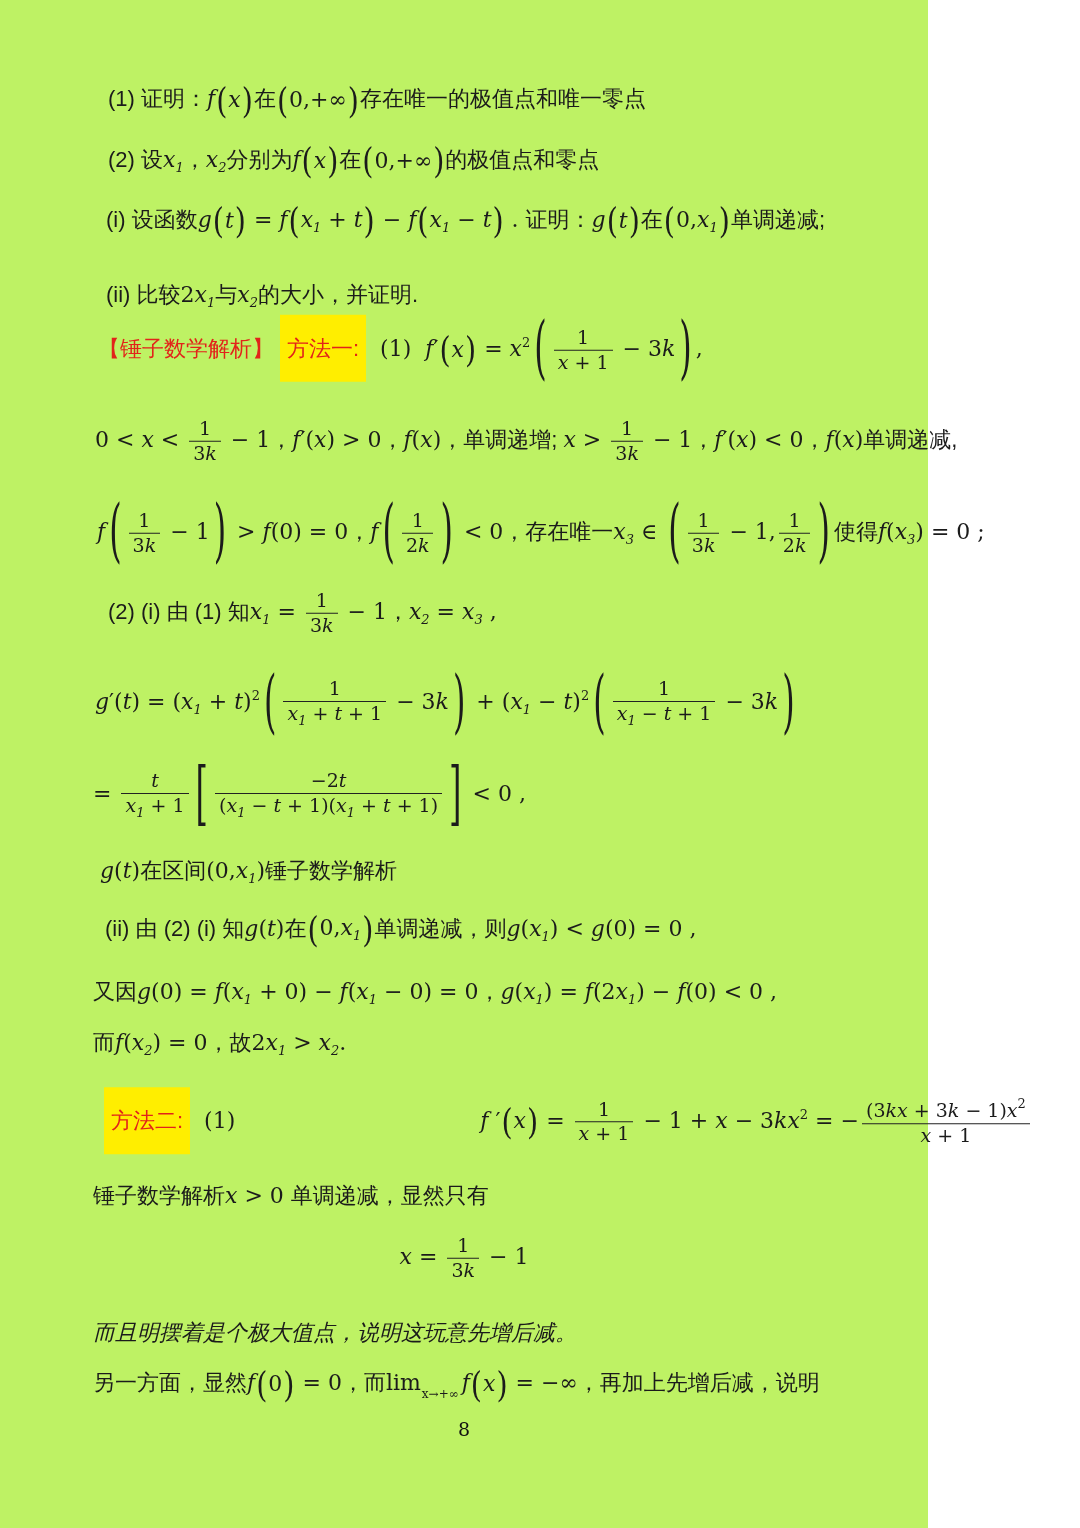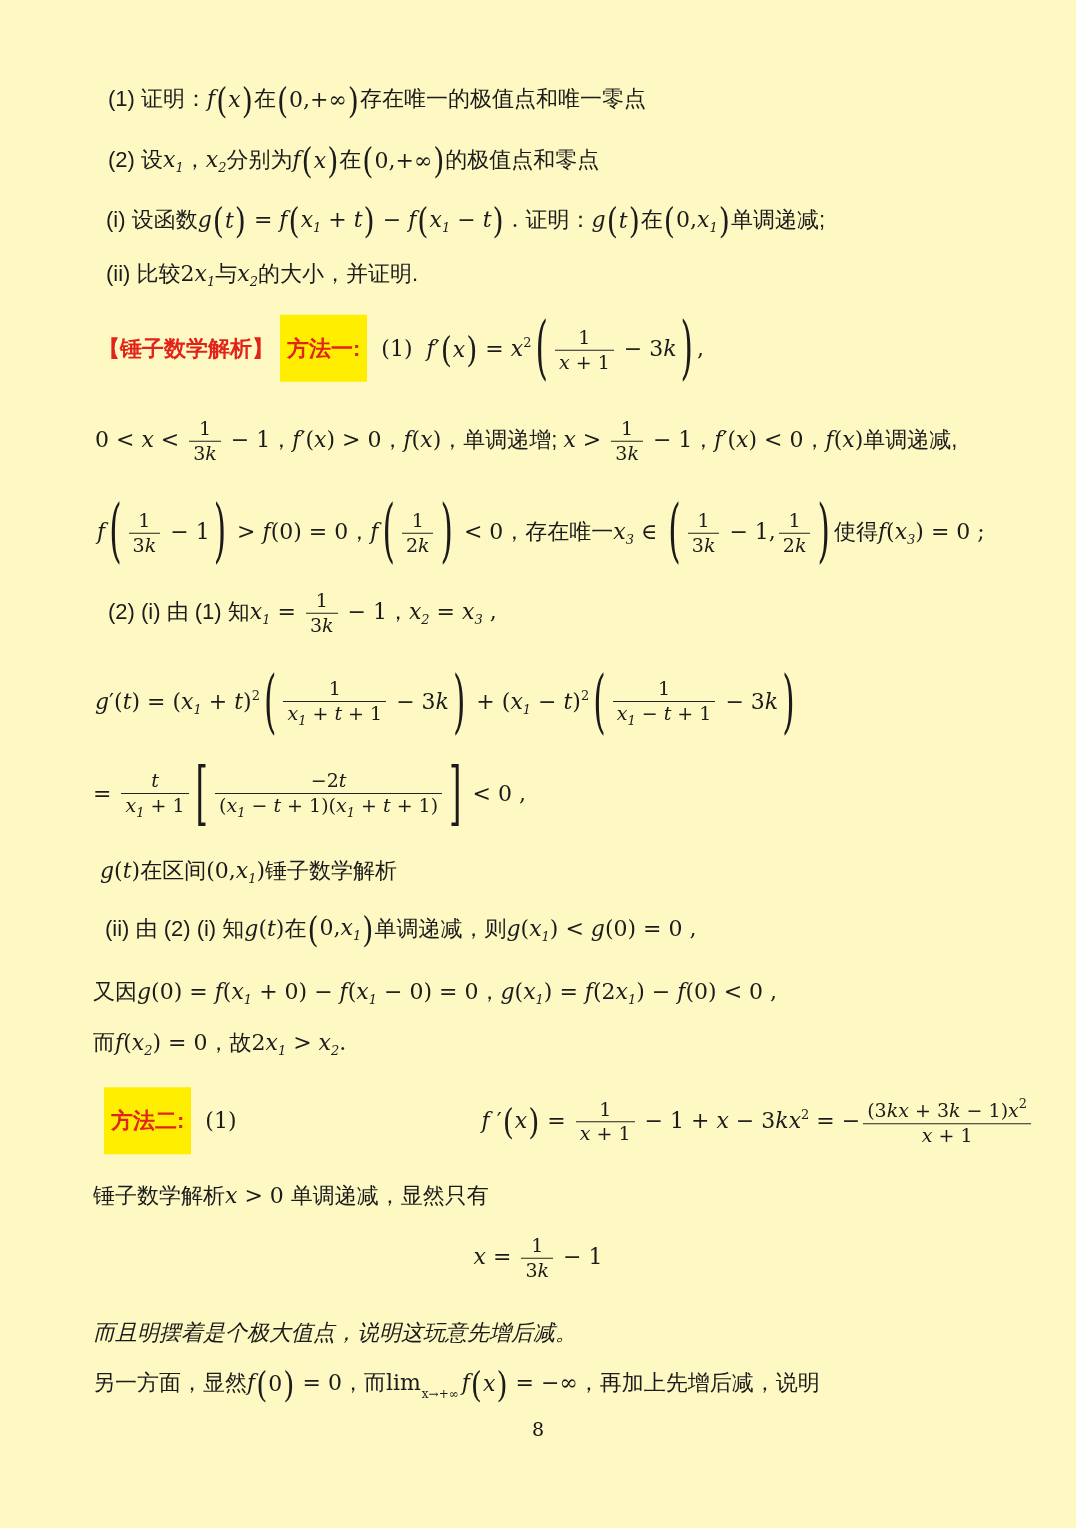--- a/index.html
+++ b/index.html
@@ -1,26 +1,26 @@
 <!DOCTYPE html>
 <html><head>
 <meta charset="utf-8">
 <style>
   html,body{margin:0;padding:0}
   body{width:1080px;height:1528px;background:#ffffff;overflow:hidden;
        font-family:"Liberation Sans",sans-serif;color:#1b1b1b}
-  .page{position:relative;width:1076px;height:1528px;background:#fef9c3}
+  .page{position:relative;width:928px;height:1528px;background:#bef264}
   .line{position:absolute;transform:translateY(-50%);white-space:pre;
         font-size:22px;line-height:1.3}
   .line.center{left:0 !important;width:100%;text-align:center}
   .cjk{font-family:"Liberation Sans",sans-serif}
   .rm{font-family:"DejaVu Serif",serif}
   .it{font-family:"DejaVu Serif",serif;font-style:italic}
   .red{color:#e2231a}
-  .bold{font-weight:700}
+  .bold{font-weight:400}
   .hl{background:#ffee00;padding:21px 7px;margin-left:6px}
   .ss{font-size:13px;font-family:"DejaVu Serif",serif}
   sub.ss{vertical-align:-5px;font-style:italic}
   sup.ss{vertical-align:9px}
   .frac{display:inline-block;vertical-align:middle;text-align:center;
         font-size:19px;line-height:1.25;margin:0 3px}
   .frac .num,.frac .den{display:block;padding:0 4px}
   .frac .num{border-bottom:1.6px solid #222}
   .grp{display:inline-flex;align-items:center;vertical-align:middle}
   .grp-in{display:inline-block;white-space:pre}
@@ -32,21 +32,21 @@
         font-size:19px;font-family:"DejaVu Serif",serif;color:#111}
 </style>
 </head>
 <body>
 
 <main class="page">
   <div>
       <div class="line" style="top: 100px; left: 108px;"><span class="cjk">(1) 证明：</span><span class="it">f</span><span class="grp"><span class="pg">(</span><span class="grp-in"><span class="it">x</span></span><span class="pg">)</span></span><span class="cjk">在</span><span class="grp"><span class="pg">(</span><span class="grp-in"><span class="rm">0,+∞</span></span><span class="pg">)</span></span><span class="cjk">存在唯一的极值点和唯一零点</span></div>
       <div class="line" style="top: 161px; left: 108px;"><span class="cjk">(2) 设</span><span class="it">x</span><sub class="ss it">1</sub><span class="cjk">，</span><span class="it">x</span><sub class="ss it">2</sub><span class="cjk">分别为</span><span class="it">f</span><span class="grp"><span class="pg">(</span><span class="grp-in"><span class="it">x</span></span><span class="pg">)</span></span><span class="cjk">在</span><span class="grp"><span class="pg">(</span><span class="grp-in"><span class="rm">0,+∞</span></span><span class="pg">)</span></span><span class="cjk">的极值点和零点</span></div>
       <div class="line" style="top: 221px; left: 106px;"><span class="cjk">(i) 设函数</span><span class="it">g</span><span class="grp"><span class="pg">(</span><span class="grp-in"><span class="it">t</span></span><span class="pg">)</span></span><span class="rm"> = </span><span class="it">f</span><span class="grp"><span class="pg">(</span><span class="grp-in"><span class="it">x</span><sub class="ss it">1</sub><span class="rm"> + </span><span class="it">t</span></span><span class="pg">)</span></span><span class="rm"> − </span><span class="it">f</span><span class="grp"><span class="pg">(</span><span class="grp-in"><span class="it">x</span><sub class="ss it">1</sub><span class="rm"> − </span><span class="it">t</span></span><span class="pg">)</span></span><span class="rm"> . </span><span class="cjk">证明：</span><span class="it">g</span><span class="grp"><span class="pg">(</span><span class="grp-in"><span class="it">t</span></span><span class="pg">)</span></span><span class="cjk">在</span><span class="grp"><span class="pg">(</span><span class="grp-in"><span class="rm">0,</span><span class="it">x</span><sub class="ss it">1</sub></span><span class="pg">)</span></span><span class="cjk">单调递减;</span></div>
-      <div class="line" style="top: 275px; left: 106px;"><span class="cjk">(ii) 比较</span><span class="rm">2</span><span class="it">x</span><sub class="ss it">1</sub><span class="cjk">与</span><span class="it">x</span><sub class="ss it">2</sub><span class="cjk">的大小，并证明.</span></div>
+      <div class="line" style="top: 296px; left: 106px;"><span class="cjk">(ii) 比较</span><span class="rm">2</span><span class="it">x</span><sub class="ss it">1</sub><span class="cjk">与</span><span class="it">x</span><sub class="ss it">2</sub><span class="cjk">的大小，并证明.</span></div>
       <div class="line" style="top: 350px; left: 98px;"><span class="cjk red bold">【锤子数学解析】</span><span class="cjk red bold hl">方法一:</span><span class="rm">  (1)  </span><span class="it">f</span><span class="rm">′</span><span class="grp"><span class="pg">(</span><span class="grp-in"><span class="it">x</span></span><span class="pg">)</span></span><span class="rm"> = </span><span class="it">x</span><sup class="ss rm">2</sup><span class="grp"><span class="pg tall">(</span><span class="grp-in"><span class="frac"><span class="num"><span class="rm">1</span></span><span class="den"><span class="it">x</span><span class="rm"> + 1</span></span></span><span class="rm"> − 3</span><span class="it">k</span></span><span class="pg tall">)</span></span><span class="rm">,</span></div>
       <div class="line" style="top: 441px; left: 95px;"><span class="rm">0 &lt; </span><span class="it">x</span><span class="rm"> &lt; </span><span class="frac"><span class="num"><span class="rm">1</span></span><span class="den"><span class="rm">3</span><span class="it">k</span></span></span><span class="rm"> − 1</span><span class="cjk">，</span><span class="it">f</span><span class="rm">′(</span><span class="it">x</span><span class="rm">) &gt; 0</span><span class="cjk">，</span><span class="it">f</span><span class="rm">(</span><span class="it">x</span><span class="rm">)</span><span class="cjk">，单调递增; </span><span class="it">x</span><span class="rm"> &gt; </span><span class="frac"><span class="num"><span class="rm">1</span></span><span class="den"><span class="rm">3</span><span class="it">k</span></span></span><span class="rm"> − 1</span><span class="cjk">，</span><span class="it">f</span><span class="rm">′(</span><span class="it">x</span><span class="rm">) &lt; 0</span><span class="cjk">，</span><span class="it">f</span><span class="rm">(</span><span class="it">x</span><span class="rm">)</span><span class="cjk">单调递减,</span></div>
       <div class="line" style="top: 533px; left: 97px;"><span class="it">f</span><span class="grp"><span class="pg tall">(</span><span class="grp-in"><span class="frac"><span class="num"><span class="rm">1</span></span><span class="den"><span class="rm">3</span><span class="it">k</span></span></span><span class="rm"> − 1</span></span><span class="pg tall">)</span></span><span class="rm"> &gt; </span><span class="it">f</span><span class="rm">(0) = 0</span><span class="cjk">，</span><span class="it">f</span><span class="grp"><span class="pg tall">(</span><span class="grp-in"><span class="frac"><span class="num"><span class="rm">1</span></span><span class="den"><span class="rm">2</span><span class="it">k</span></span></span></span><span class="pg tall">)</span></span><span class="rm"> &lt; 0</span><span class="cjk">，存在唯一</span><span class="it">x</span><sub class="ss it">3</sub><span class="rm"> ∈ </span><span class="grp"><span class="pg tall">(</span><span class="grp-in"><span class="frac"><span class="num"><span class="rm">1</span></span><span class="den"><span class="rm">3</span><span class="it">k</span></span></span><span class="rm"> − 1,</span><span class="frac"><span class="num"><span class="rm">1</span></span><span class="den"><span class="rm">2</span><span class="it">k</span></span></span></span><span class="pg tall">)</span></span><span class="cjk">使得</span><span class="it">f</span><span class="rm">(</span><span class="it">x</span><sub class="ss it">3</sub><span class="rm">) = 0</span><span class="rm"> ;</span></div>
       <div class="line" style="top: 613px; left: 108px;"><span class="cjk">(2) (i) 由 (1) 知</span><span class="it">x</span><sub class="ss it">1</sub><span class="rm"> = </span><span class="frac"><span class="num"><span class="rm">1</span></span><span class="den"><span class="rm">3</span><span class="it">k</span></span></span><span class="rm"> − 1</span><span class="cjk">，</span><span class="it">x</span><sub class="ss it">2</sub><span class="rm"> = </span><span class="it">x</span><sub class="ss it">3</sub><span class="rm"> ,</span></div>
       <div class="line" style="top: 703px; left: 95px;"><span class="it">g</span><span class="rm">′(</span><span class="it">t</span><span class="rm">) = (</span><span class="it">x</span><sub class="ss it">1</sub><span class="rm"> + </span><span class="it">t</span><span class="rm">)</span><sup class="ss rm">2</sup><span class="grp"><span class="pg tall">(</span><span class="grp-in"><span class="frac"><span class="num"><span class="rm">1</span></span><span class="den"><span class="it">x</span><sub class="ss it">1</sub><span class="rm"> + </span><span class="it">t</span><span class="rm"> + 1</span></span></span><span class="rm"> − 3</span><span class="it">k</span></span><span class="pg tall">)</span></span><span class="rm"> + (</span><span class="it">x</span><sub class="ss it">1</sub><span class="rm"> − </span><span class="it">t</span><span class="rm">)</span><sup class="ss rm">2</sup><span class="grp"><span class="pg tall">(</span><span class="grp-in"><span class="frac"><span class="num"><span class="rm">1</span></span><span class="den"><span class="it">x</span><sub class="ss it">1</sub><span class="rm"> − </span><span class="it">t</span><span class="rm"> + 1</span></span></span><span class="rm"> − 3</span><span class="it">k</span></span><span class="pg tall">)</span></span></div>
       <div class="line" style="top: 795px; left: 93px;"><span class="rm">= </span><span class="frac"><span class="num"><span class="it">t</span></span><span class="den"><span class="it">x</span><sub class="ss it">1</sub><span class="rm"> + 1</span></span></span><span class="grp"><span class="pg tall">[</span><span class="grp-in"><span class="frac"><span class="num"><span class="rm">−2</span><span class="it">t</span></span><span class="den"><span class="rm">(</span><span class="it">x</span><sub class="ss it">1</sub><span class="rm"> − </span><span class="it">t</span><span class="rm"> + 1)(</span><span class="it">x</span><sub class="ss it">1</sub><span class="rm"> + </span><span class="it">t</span><span class="rm"> + 1)</span></span></span></span><span class="pg tall">]</span></span><span class="rm"> &lt; 0</span><span class="rm"> ,</span></div>
       <div class="line" style="top: 872px; left: 100px;"><span class="it">g</span><span class="rm">(</span><span class="it">t</span><span class="rm">)</span><span class="cjk">在区间</span><span class="rm">(0,</span><span class="it">x</span><sub class="ss it">1</sub><span class="rm">)</span><span class="cjk">锤子数学解析</span></div>
       <div class="line" style="top: 930px; left: 105px;"><span class="cjk">(ii) 由 (2) (i) 知</span><span class="it">g</span><span class="rm">(</span><span class="it">t</span><span class="rm">)</span><span class="cjk">在</span><span class="grp"><span class="pg">(</span><span class="grp-in"><span class="rm">0,</span><span class="it">x</span><sub class="ss it">1</sub></span><span class="pg">)</span></span><span class="cjk">单调递减，则</span><span class="it">g</span><span class="rm">(</span><span class="it">x</span><sub class="ss it">1</sub><span class="rm">) &lt; </span><span class="it">g</span><span class="rm">(0) = 0</span><span class="rm"> ,</span></div>
       <div class="line" style="top: 993px; left: 93px;"><span class="cjk">又因</span><span class="it">g</span><span class="rm">(0) = </span><span class="it">f</span><span class="rm">(</span><span class="it">x</span><sub class="ss it">1</sub><span class="rm"> + 0) − </span><span class="it">f</span><span class="rm">(</span><span class="it">x</span><sub class="ss it">1</sub><span class="rm"> − 0) = 0</span><span class="cjk">，</span><span class="it">g</span><span class="rm">(</span><span class="it">x</span><sub class="ss it">1</sub><span class="rm">) = </span><span class="it">f</span><span class="rm">(2</span><span class="it">x</span><sub class="ss it">1</sub><span class="rm">) − </span><span class="it">f</span><span class="rm">(0) &lt; 0</span><span class="rm"> ,</span></div>
       <div class="line" style="top: 1044px; left: 93px;"><span class="cjk">而</span><span class="it">f</span><span class="rm">(</span><span class="it">x</span><sub class="ss it">2</sub><span class="rm">) = 0</span><span class="cjk">，故</span><span class="rm">2</span><span class="it">x</span><sub class="ss it">1</sub><span class="rm"> &gt; </span><span class="it">x</span><sub class="ss it">2</sub><span class="rm">.</span></div>

